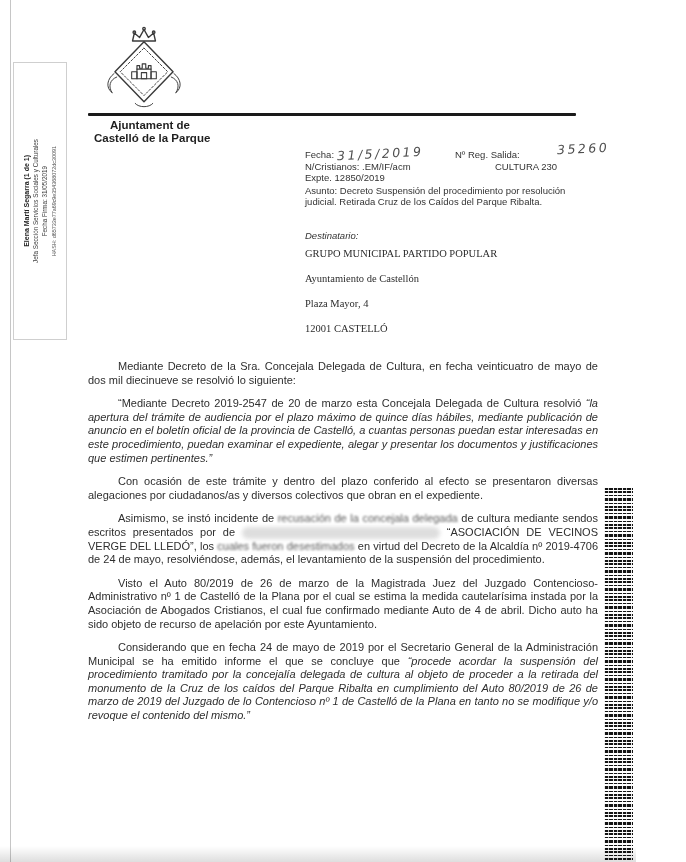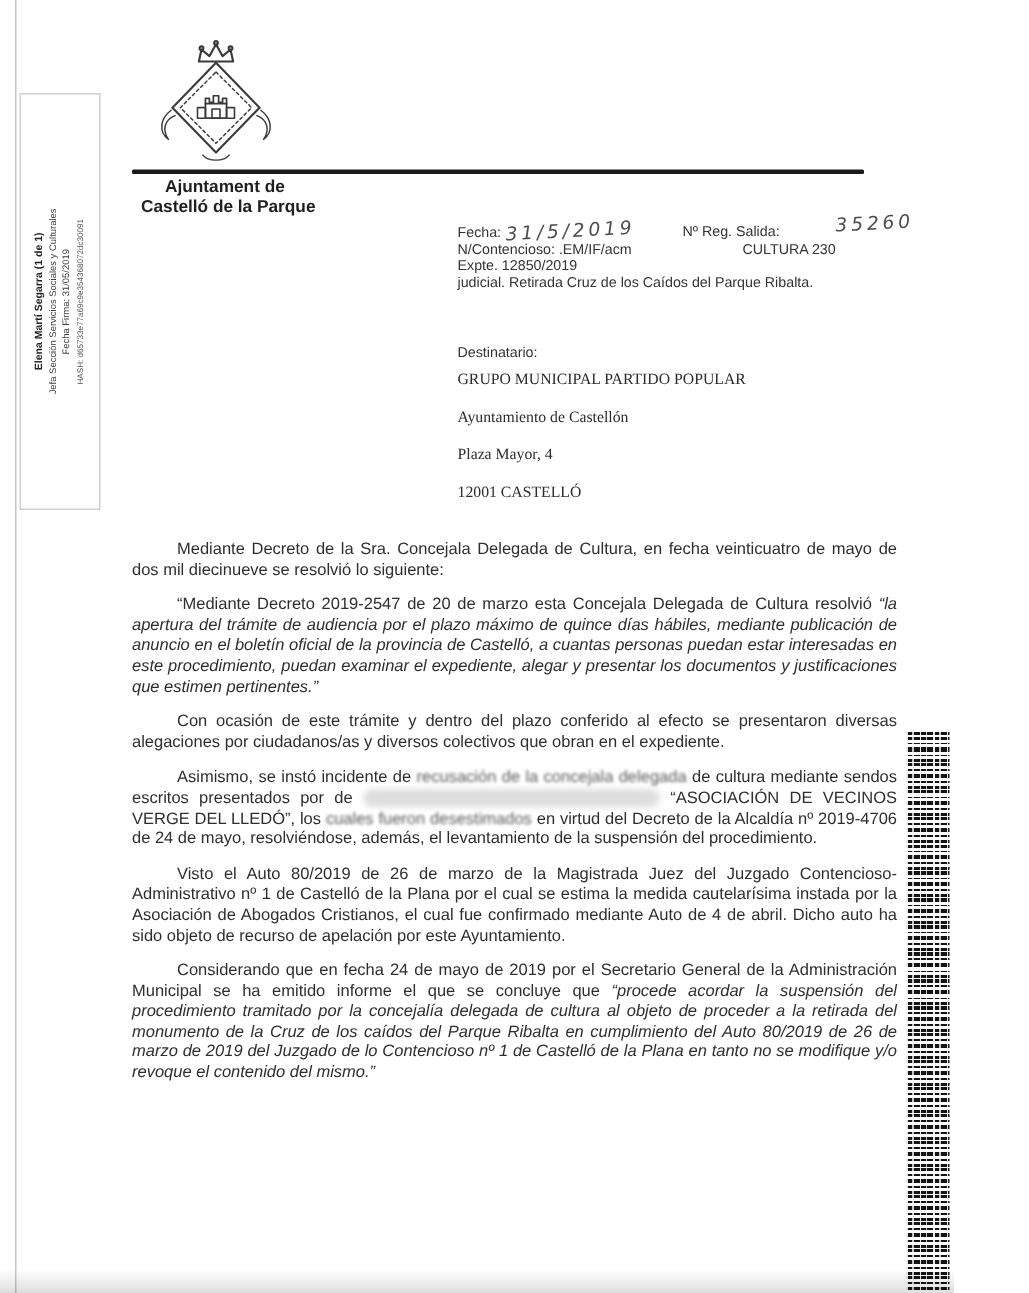--- a/index.html
+++ b/index.html
@@ -38,21 +38,21 @@
   .fields{position:absolute;left:305px;top:149px;font-size:9.5px;line-height:11px;color:#333;width:290px;}
   .fields .row{white-space:nowrap;}
   .hand{display:inline-block;font-family:"DejaVu Sans",sans-serif;font-style:italic;
     font-size:12.5px;color:#4e4e4e;letter-spacing:2.5px;transform:rotate(-3deg);line-height:10px;}
   .reg-label{position:absolute;left:150px;top:0;}
   .reg-value{position:absolute;left:252px;top:-5px;}
   .unit{position:absolute;left:190px;top:12px;}
   .asunto{margin-top:2px;white-space:nowrap;}
 
   
-  .dest-label{position:absolute;left:305px;top:230px;font-size:9.5px;color:#333;}
+  .dest-label{position:absolute;left:305px;top:230px;font-size:9.5px;color:#333;font-style:italic;}
   .recipient{position:absolute;left:305px;top:248px;font-size:10.5px;color:#2c2c2c;font-family:Liberation Serif, serif;}
   .recipient div{margin-bottom:14px;line-height:11px;}
 
   
   .body{position:absolute;left:88px;top:360px;width:510px;}
   .body p{margin:0 0 10px 0;text-align:justify;text-indent:30px;
     font-size:11px;line-height:13.6px;color:#2e2e2e;}
   .it{font-style:italic;}
   .blurred{filter:blur(1.1px);color:#5a5a5a;}
   .redaction{display:inline-block;width:198px;height:12px;background:#dedede;
@@ -124,22 +124,23 @@
   </div>
 
   <div class="fields">
     <div class="row" style="position:relative;height:12px;">
       <span>Fecha:</span>
       <span class="hand">31/5/2019</span>
       <span class="reg-label">Nº Reg. Salida:</span>
       <span class="hand reg-value">35260</span>
       <span class="unit">CULTURA 230</span>
     </div>
-    <div class="row">N/Contencioso: .EM/IF/acm</div>
+    <div class="row">N/Cristianos: .EM/IF/acm</div>
     <div class="row">Expte. 12850/2019</div>
+    <div class="row asunto">Asunto: Decreto Suspensión del procedimiento por resolución</div>
     <div class="row">judicial. Retirada Cruz de los Caídos del Parque Ribalta.</div>
   </div>
 
   <div class="dest-label">Destinatario:</div>
   <div class="recipient">
     <div>GRUPO MUNICIPAL PARTIDO POPULAR</div>
     <div>Ayuntamiento de Castellón</div>
     <div>Plaza Mayor, 4</div>
     <div>12001 CASTELLÓ</div>
   </div>

